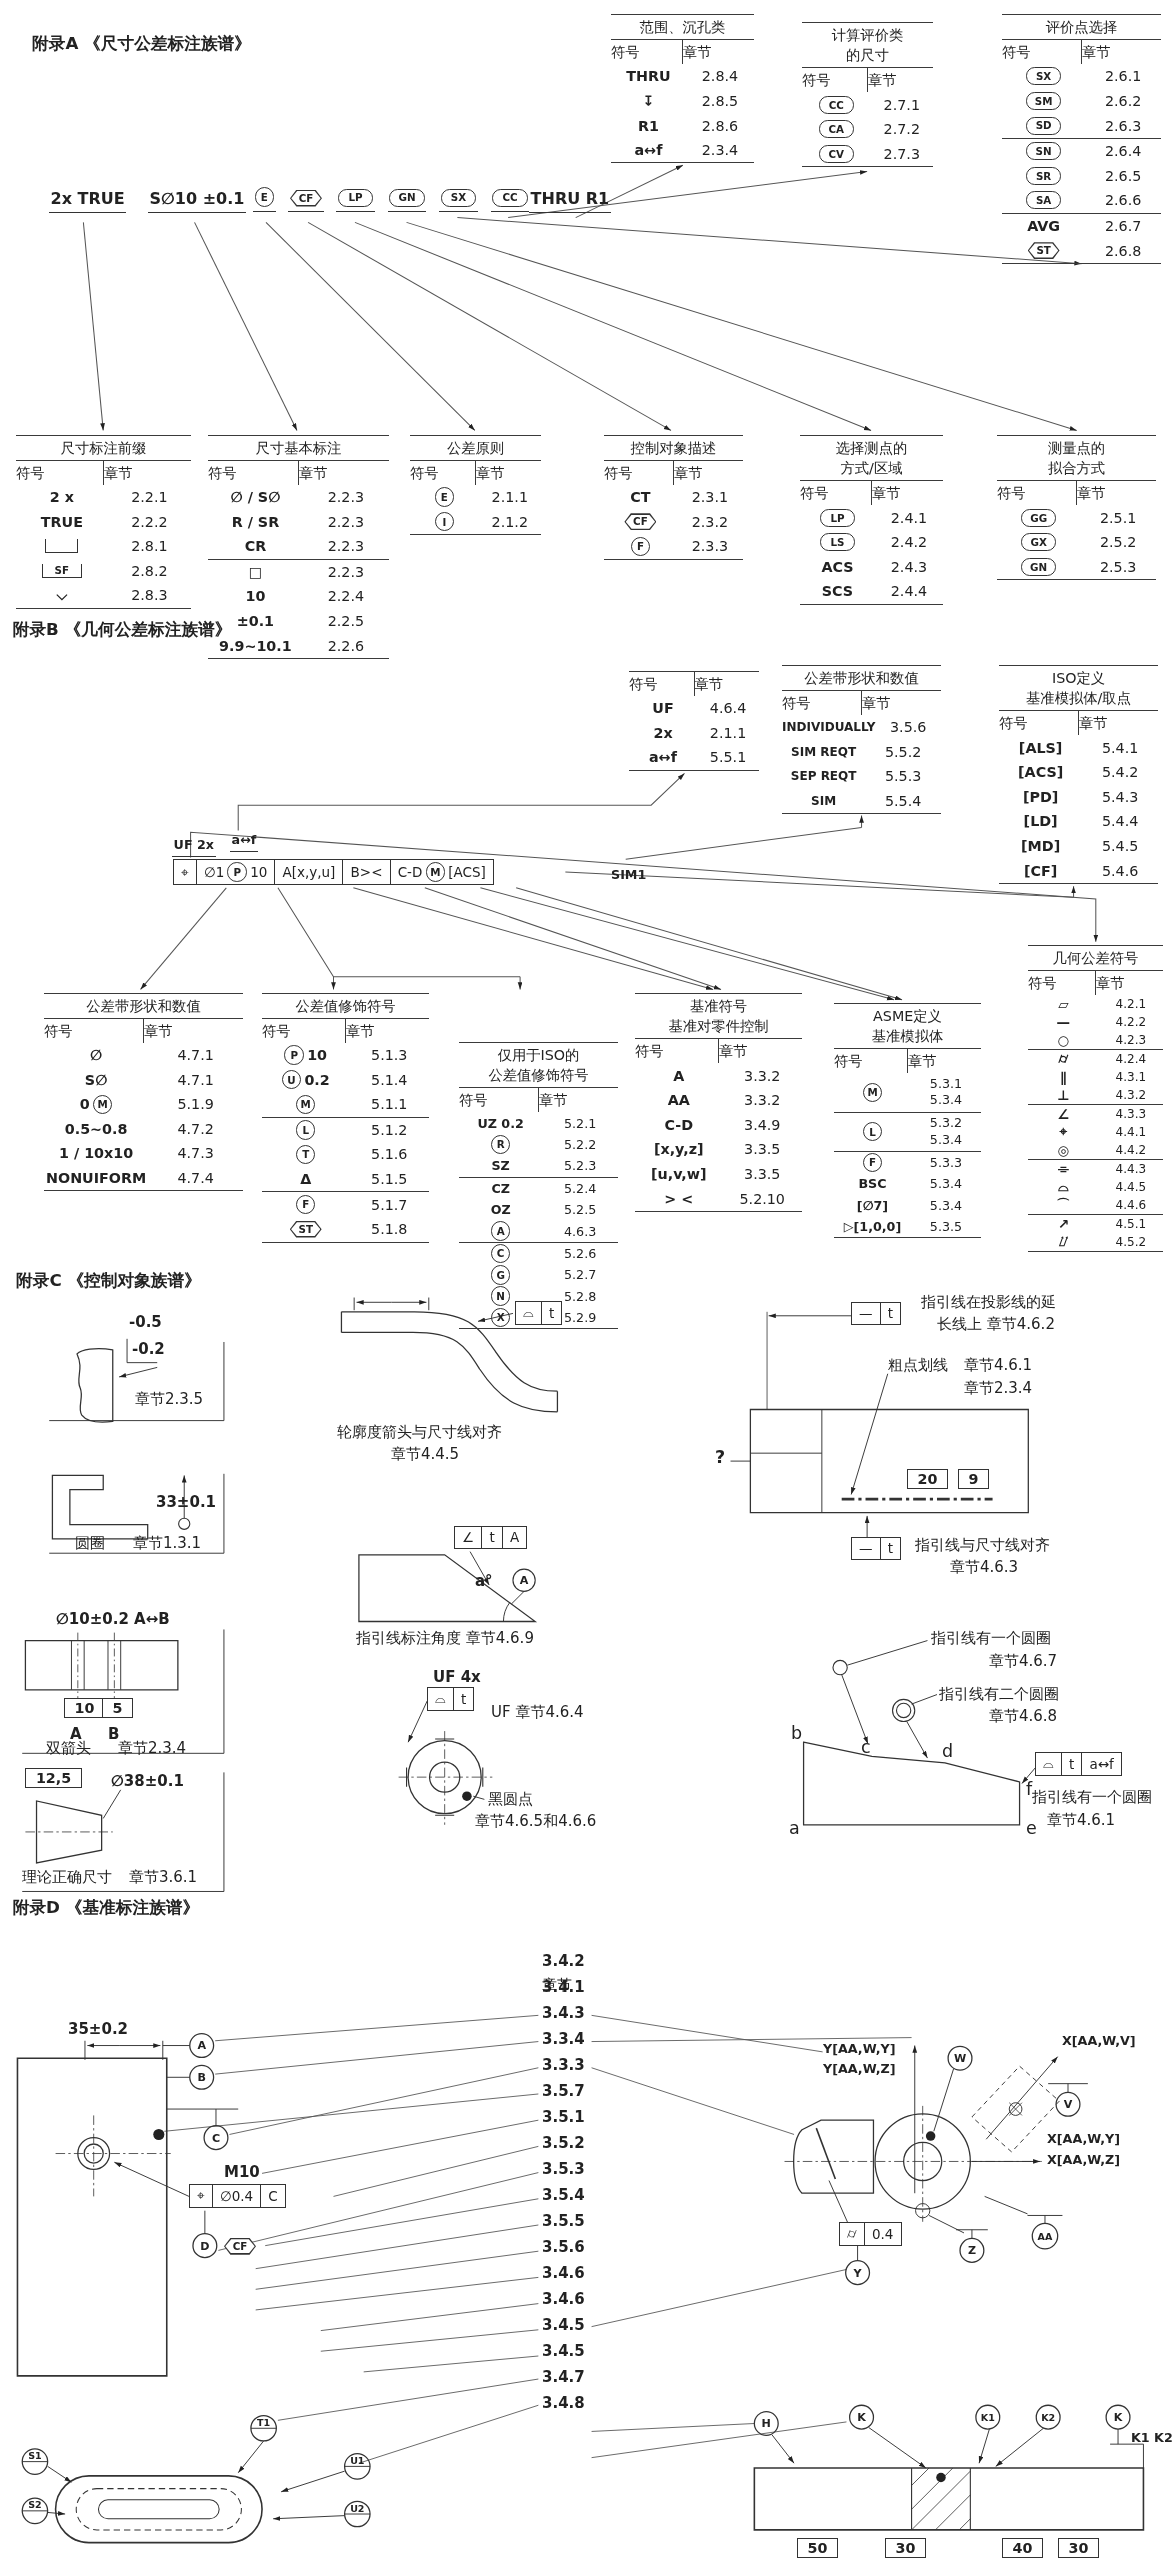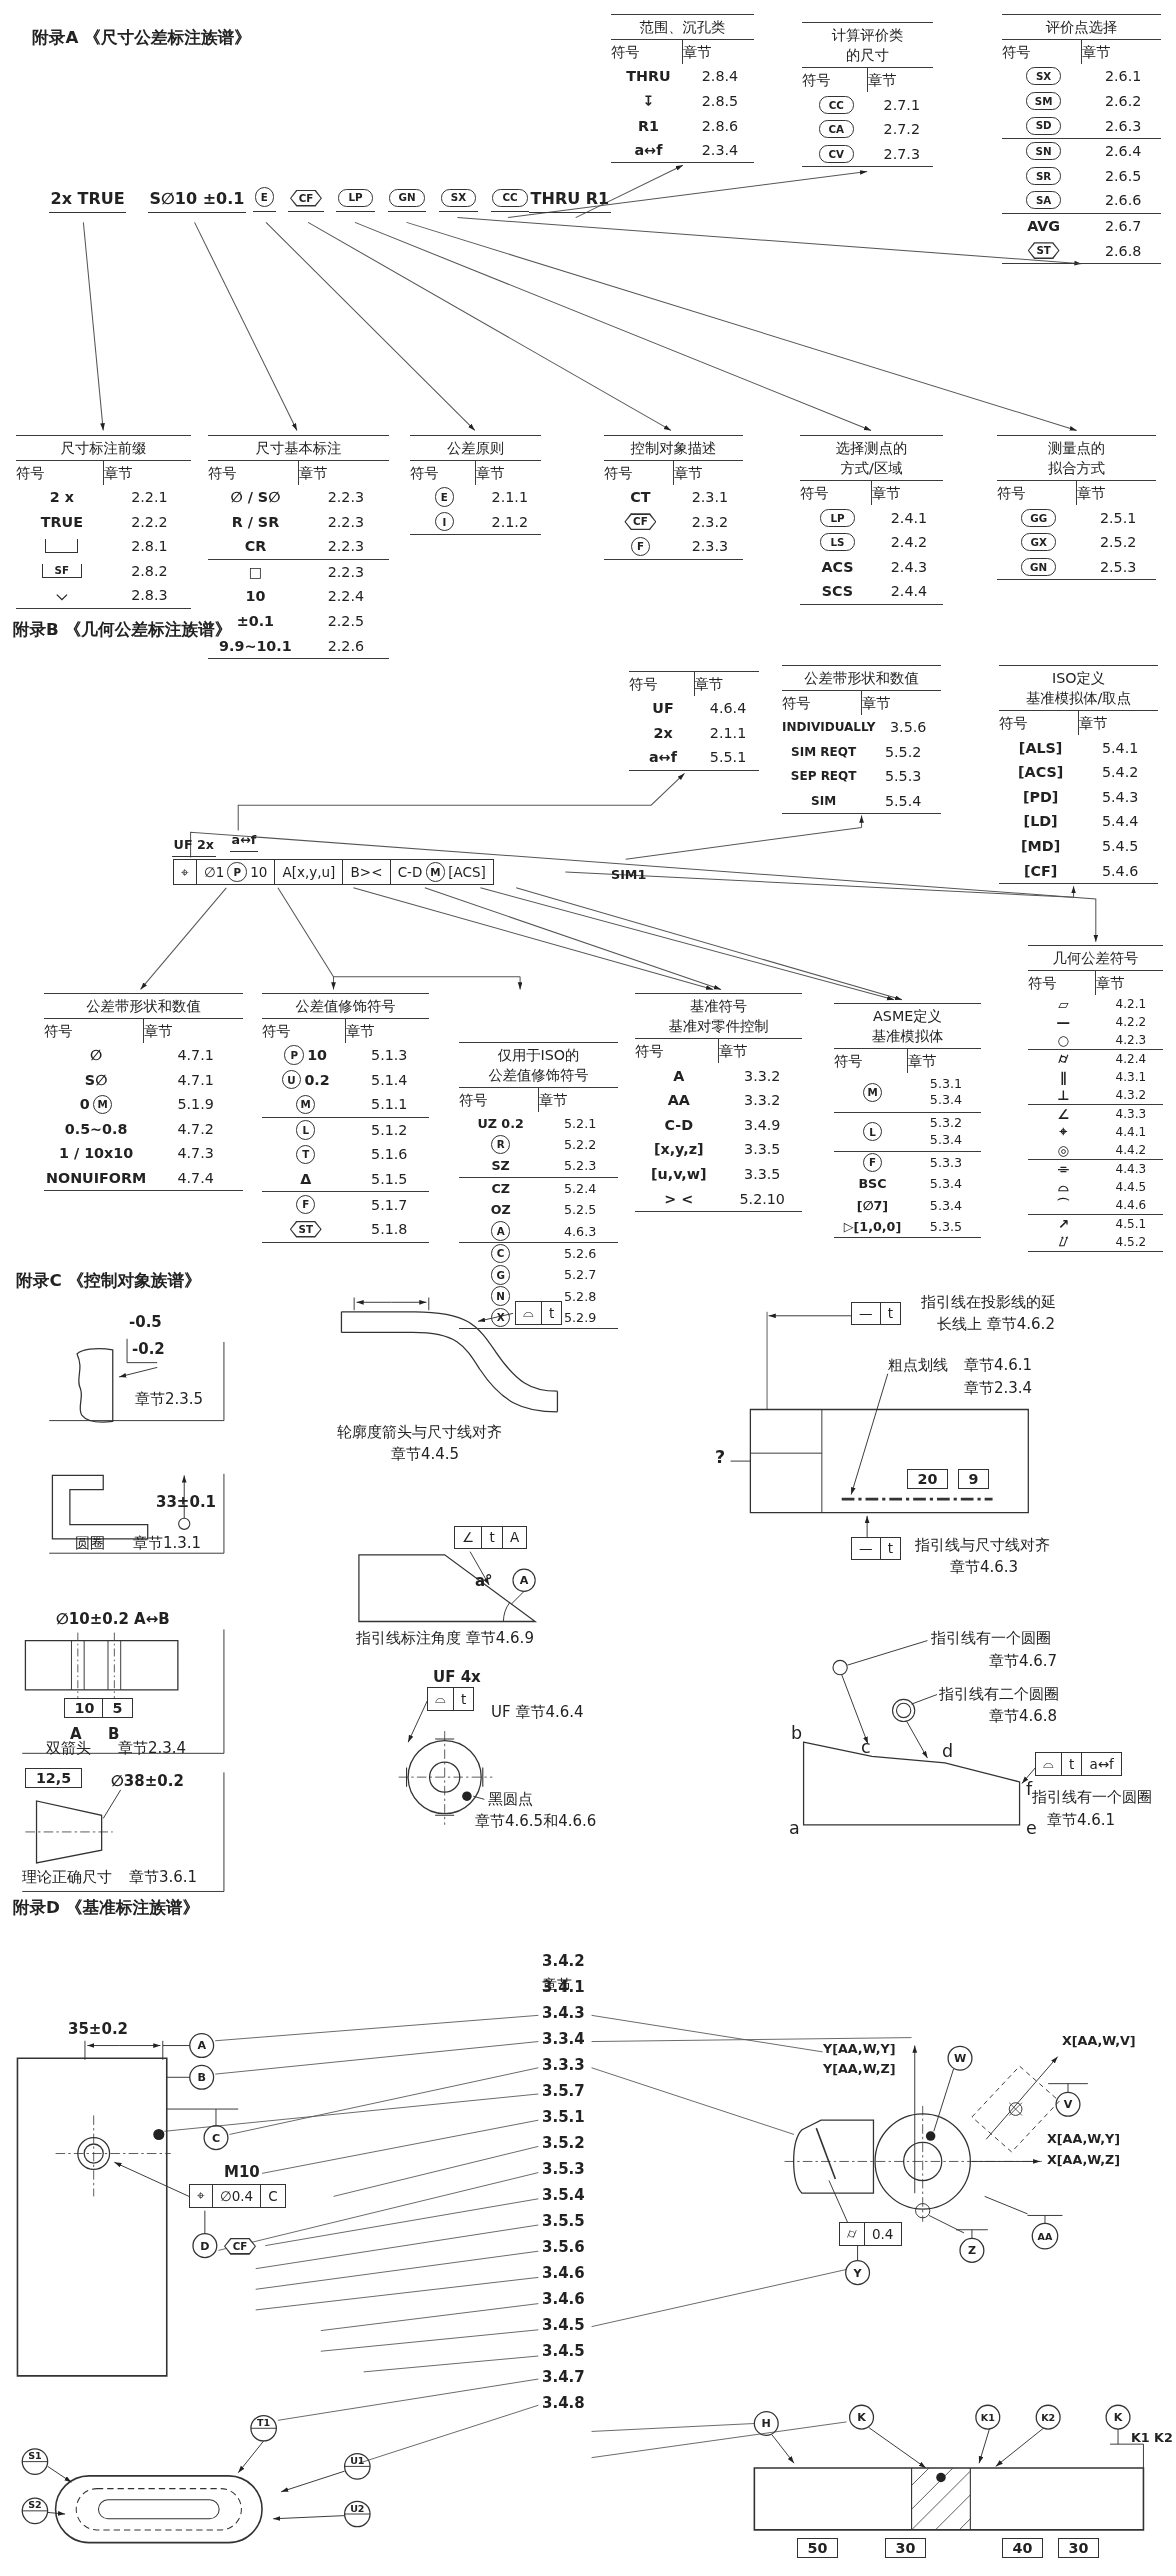--- a/index.html
+++ b/index.html
@@ -273,21 +273,21 @@
       <text x="450" y="3163" font-size="12">U2</text>
       <text x="965" y="3057">H</text>
       <text x="1085" y="3049">K</text>
       <text x="1244" y="3049" font-size="12">K1</text>
       <text x="1320" y="3049" font-size="12">K2</text>
       <text x="1408" y="3049">K</text>
       <circle cx="660" cy="1990" r="14" fill="none" stroke="#333" stroke-width="1.4"></circle>
     </g>
   </svg>
 
-  <div class="sec-title" style="left:32px;top:26px">附录A 《尺寸公差标注族谱》</div>
+  <div class="sec-title" style="left:32px;top:32px">附录A 《尺寸公差标注族谱》</div>
   <div class="co" style="left:49px;top:189px">2x TRUE</div>
   <div class="co" style="left:148px;top:189px">S∅10 ±0.1</div>
   <div class="comods" style="left:253px;top:187px">
       <div class="li"><span class="circ">E</span></div>
       <div class="li"><span class="hex"><i>CF</i></span></div>
       <div class="li"><span class="stad">LP</span></div>
       <div class="li"><span class="stad">GN</span></div>
       <div class="li"><span class="stad">SX</span></div>
       <div class="li"><span class="stad">CC</span></div>
     </div>
@@ -922,21 +922,21 @@
 
   <div class="lbl bold" style="left:56px;top:1610px">∅10±0.2 A↔B</div>
   <div class="dimbox" style="left:64px;top:1698px">10</div>
   <div class="dimbox" style="left:102px;top:1698px">5</div>
   <div class="lbl bold" style="left:70px;top:1725px">A</div>
   <div class="lbl bold" style="left:108px;top:1725px">B</div>
   <div class="lbl" style="left:46px;top:1739px">双箭头</div>
   <div class="lbl" style="left:118px;top:1739px">章节2.3.4</div>
 
   <div class="dimbox" style="left:25.4px;top:1768px">12,5</div>
-  <div class="lbl bold" style="left:111px;top:1772px">∅38±0.2</div>
+  <div class="lbl bold" style="left:111px;top:1772px">∅38±0.1</div>
   <div class="lbl" style="left:22px;top:1868px">理论正确尺寸</div>
   <div class="lbl" style="left:129px;top:1868px">章节3.6.1</div>
 
   <div class="fcf" style="left:515px;top:1301px">
       <span class="fc">⌓</span>
       <span class="fc">t</span>
     </div>
   <div class="lbl" style="left:337px;top:1423px">轮廓度箭头与尺寸线对齐</div>
   <div class="lbl" style="left:391px;top:1445px">章节4.4.5</div>
 

